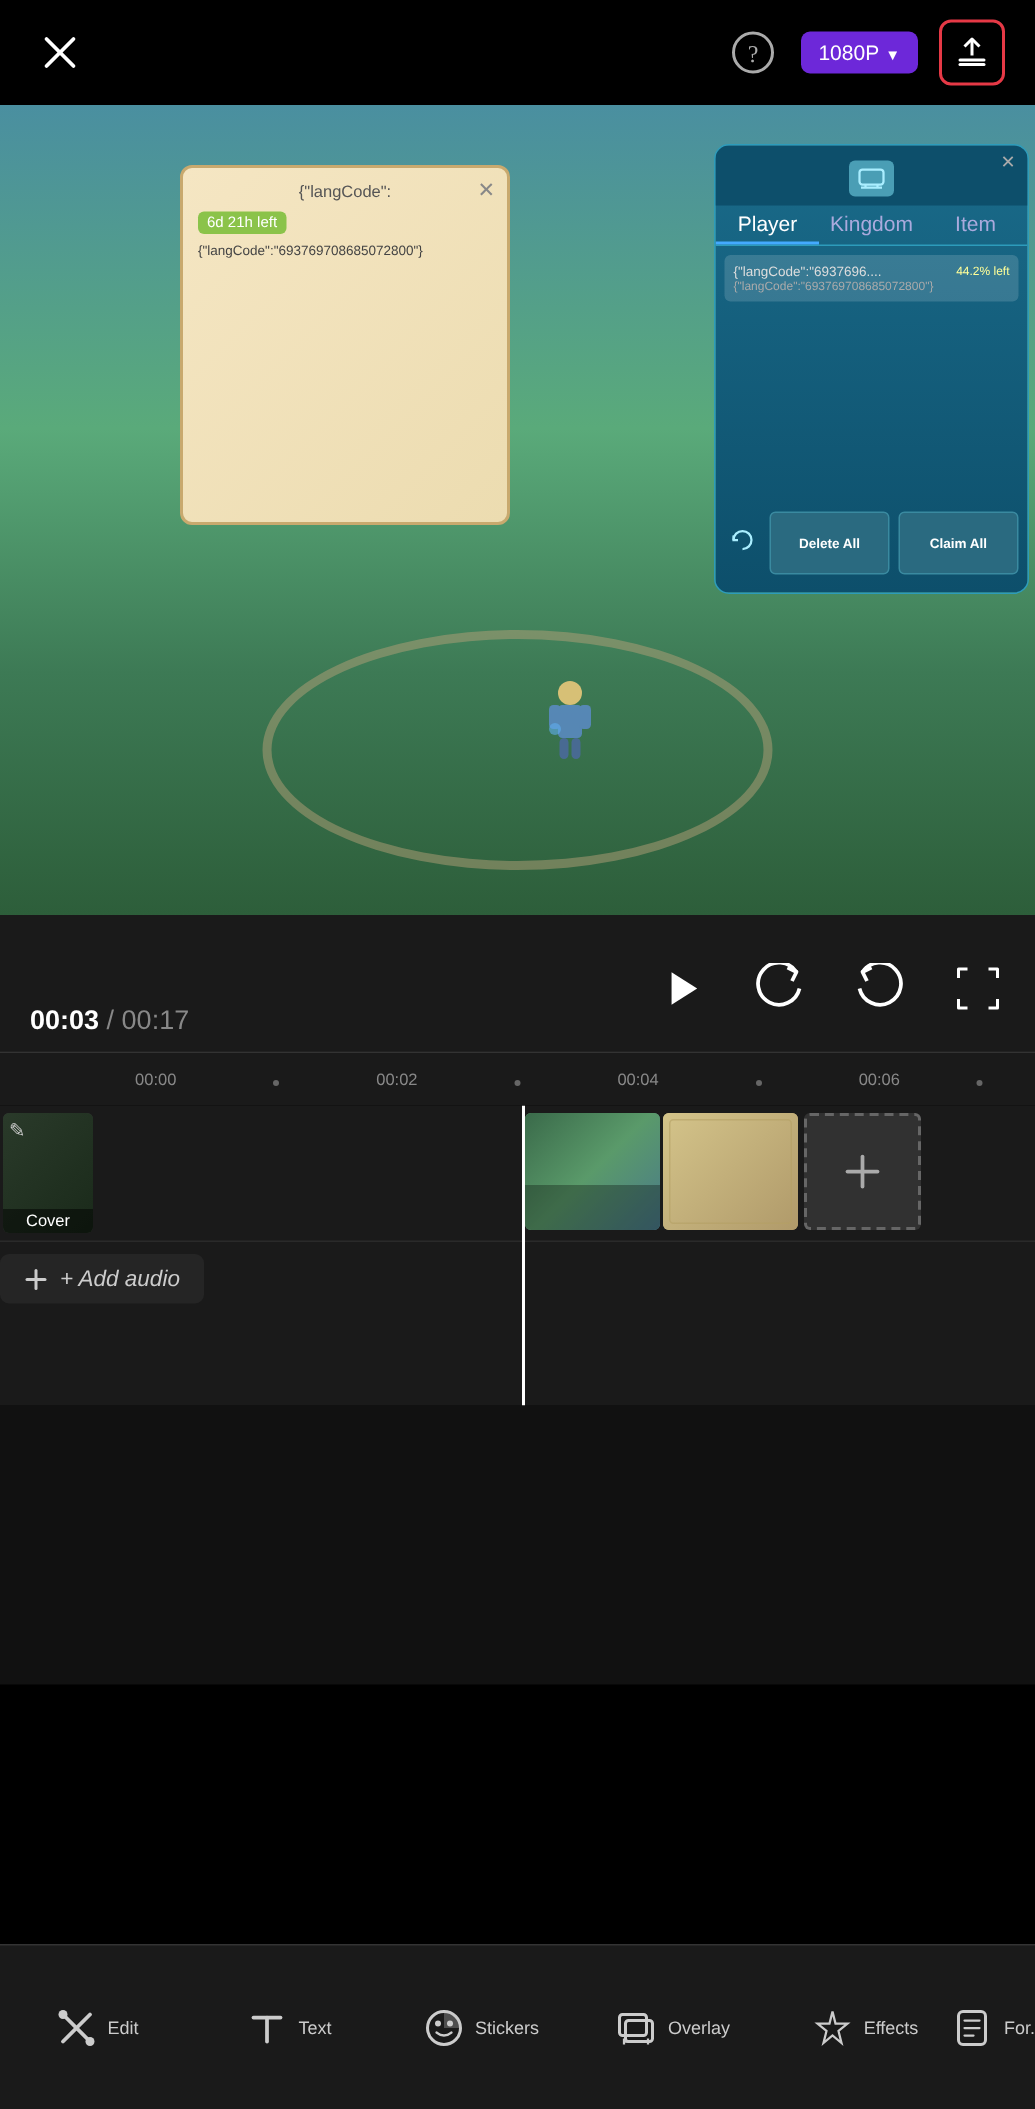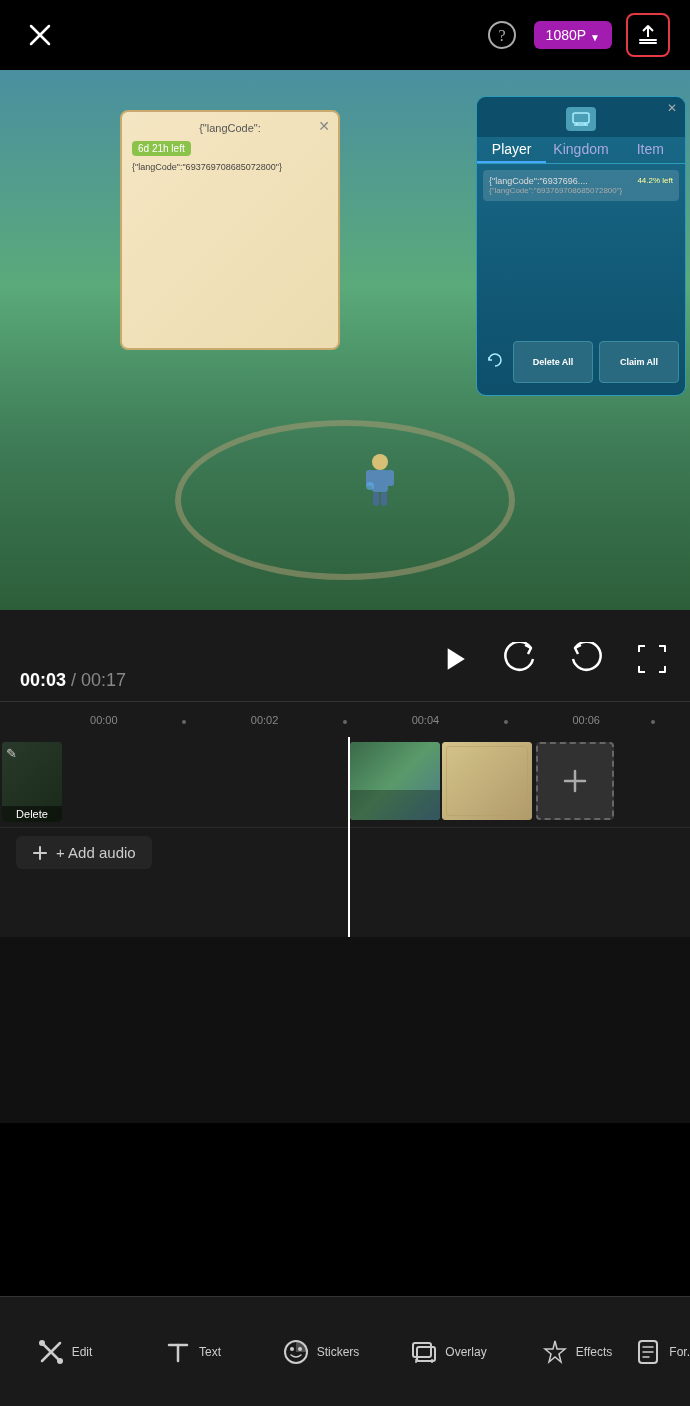--- a/index.html
+++ b/index.html
@@ -28,21 +28,21 @@
     }
     .top-right {
       display: flex; align-items: center; gap: 14px;
     }
     .help-btn {
       width: 36px; height: 36px;
       display: flex; align-items: center; justify-content: center;
       cursor: pointer;
     }
     .resolution-btn {
-      background: #a21caf;
+      background: #6d28d9;
       color: #fff;
       border: none;
       border-radius: 6px;
       padding: 6px 12px;
       font-size: 14px;
       cursor: pointer;
       display: flex; align-items: flex-end; gap: 4px;
     }
     .export-btn {
       width: 44px; height: 44px;
@@ -365,22 +365,23 @@
       width: 2px;
       height: 100%;
       background: #fff;
       z-index: 10;
     }
     
     .add-audio-row {
       height: 50px;
       display: flex;
       align-items: center;
-      padding: 0 16px;
+      padding: 0 0;
       border-top: 1px solid #2a2a2a;
+      font-style: italic;
     }
     .add-audio-btn {
       color: #ccc;
       font-size: 15px;
       cursor: pointer;
       display: flex;
       align-items: center;
       gap: 8px;
       background: rgba(255,255,255,0.05);
       border-radius: 6px;
@@ -570,21 +571,21 @@
 
 <div class="timeline-area">
 
   <div class="playhead"></div>
 
   <div class="track-row">
 
     <div class="cover-thumb">
       <div style="width:100%;height:100%;background:linear-gradient(135deg,#2a3a2a,#1a2a1a);position:absolute;top:0;left:0;"></div>
       <span class="cover-icon" style="position:absolute;top:4px;left:4px;font-size:13px;color:#ccc;">✎</span>
-      <div class="cover-label" style="position:relative;z-index:1;">Delete</div>
+      <div class="cover-label" style="position:relative;z-index:1;">Cover</div>
     </div>
 
     <div class="clip-strip">
       <div class="clip-thumb clip-thumb-bg1">
 
         <div style="width:100%;height:100%;background:linear-gradient(135deg,#3a6a4a 0%,#5a9a6a 50%,#4a7a8a 100%);position:relative;">
           <div style="position:absolute;bottom:0;left:0;right:0;height:30px;background:rgba(0,0,0,0.3)"></div>
         </div>
       </div>
       <div class="clip-thumb clip-thumb-bg2">

